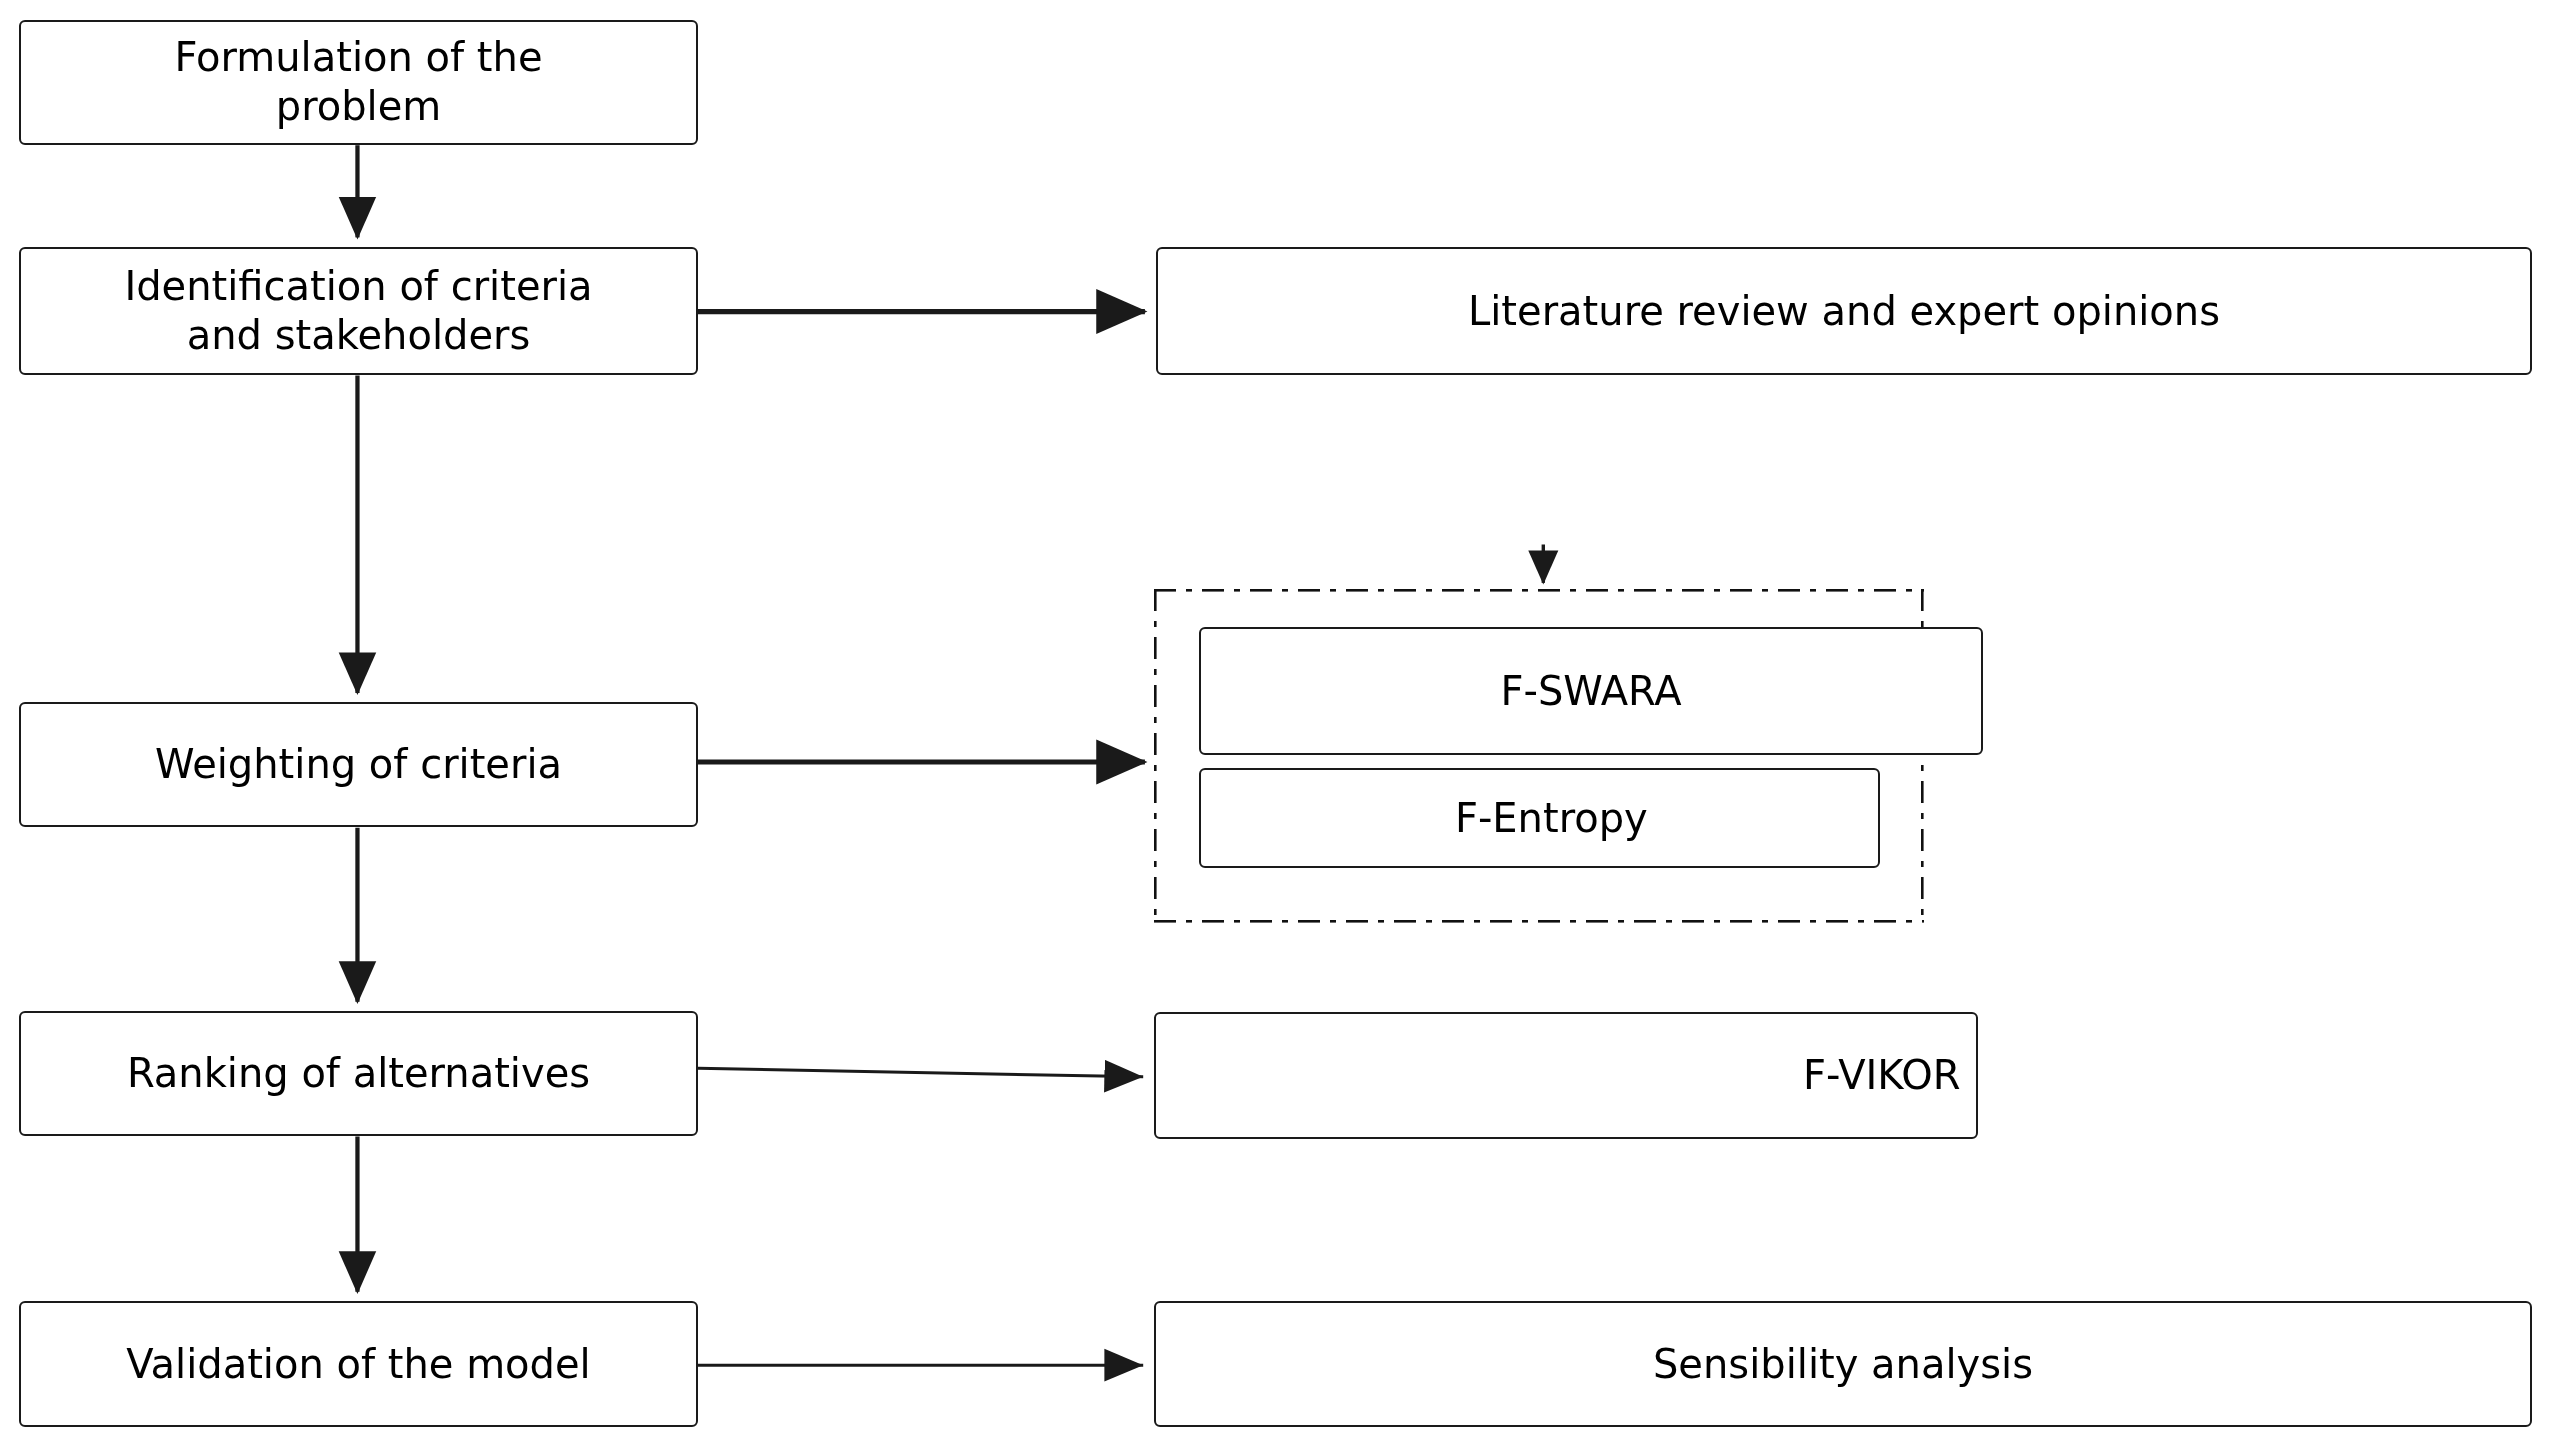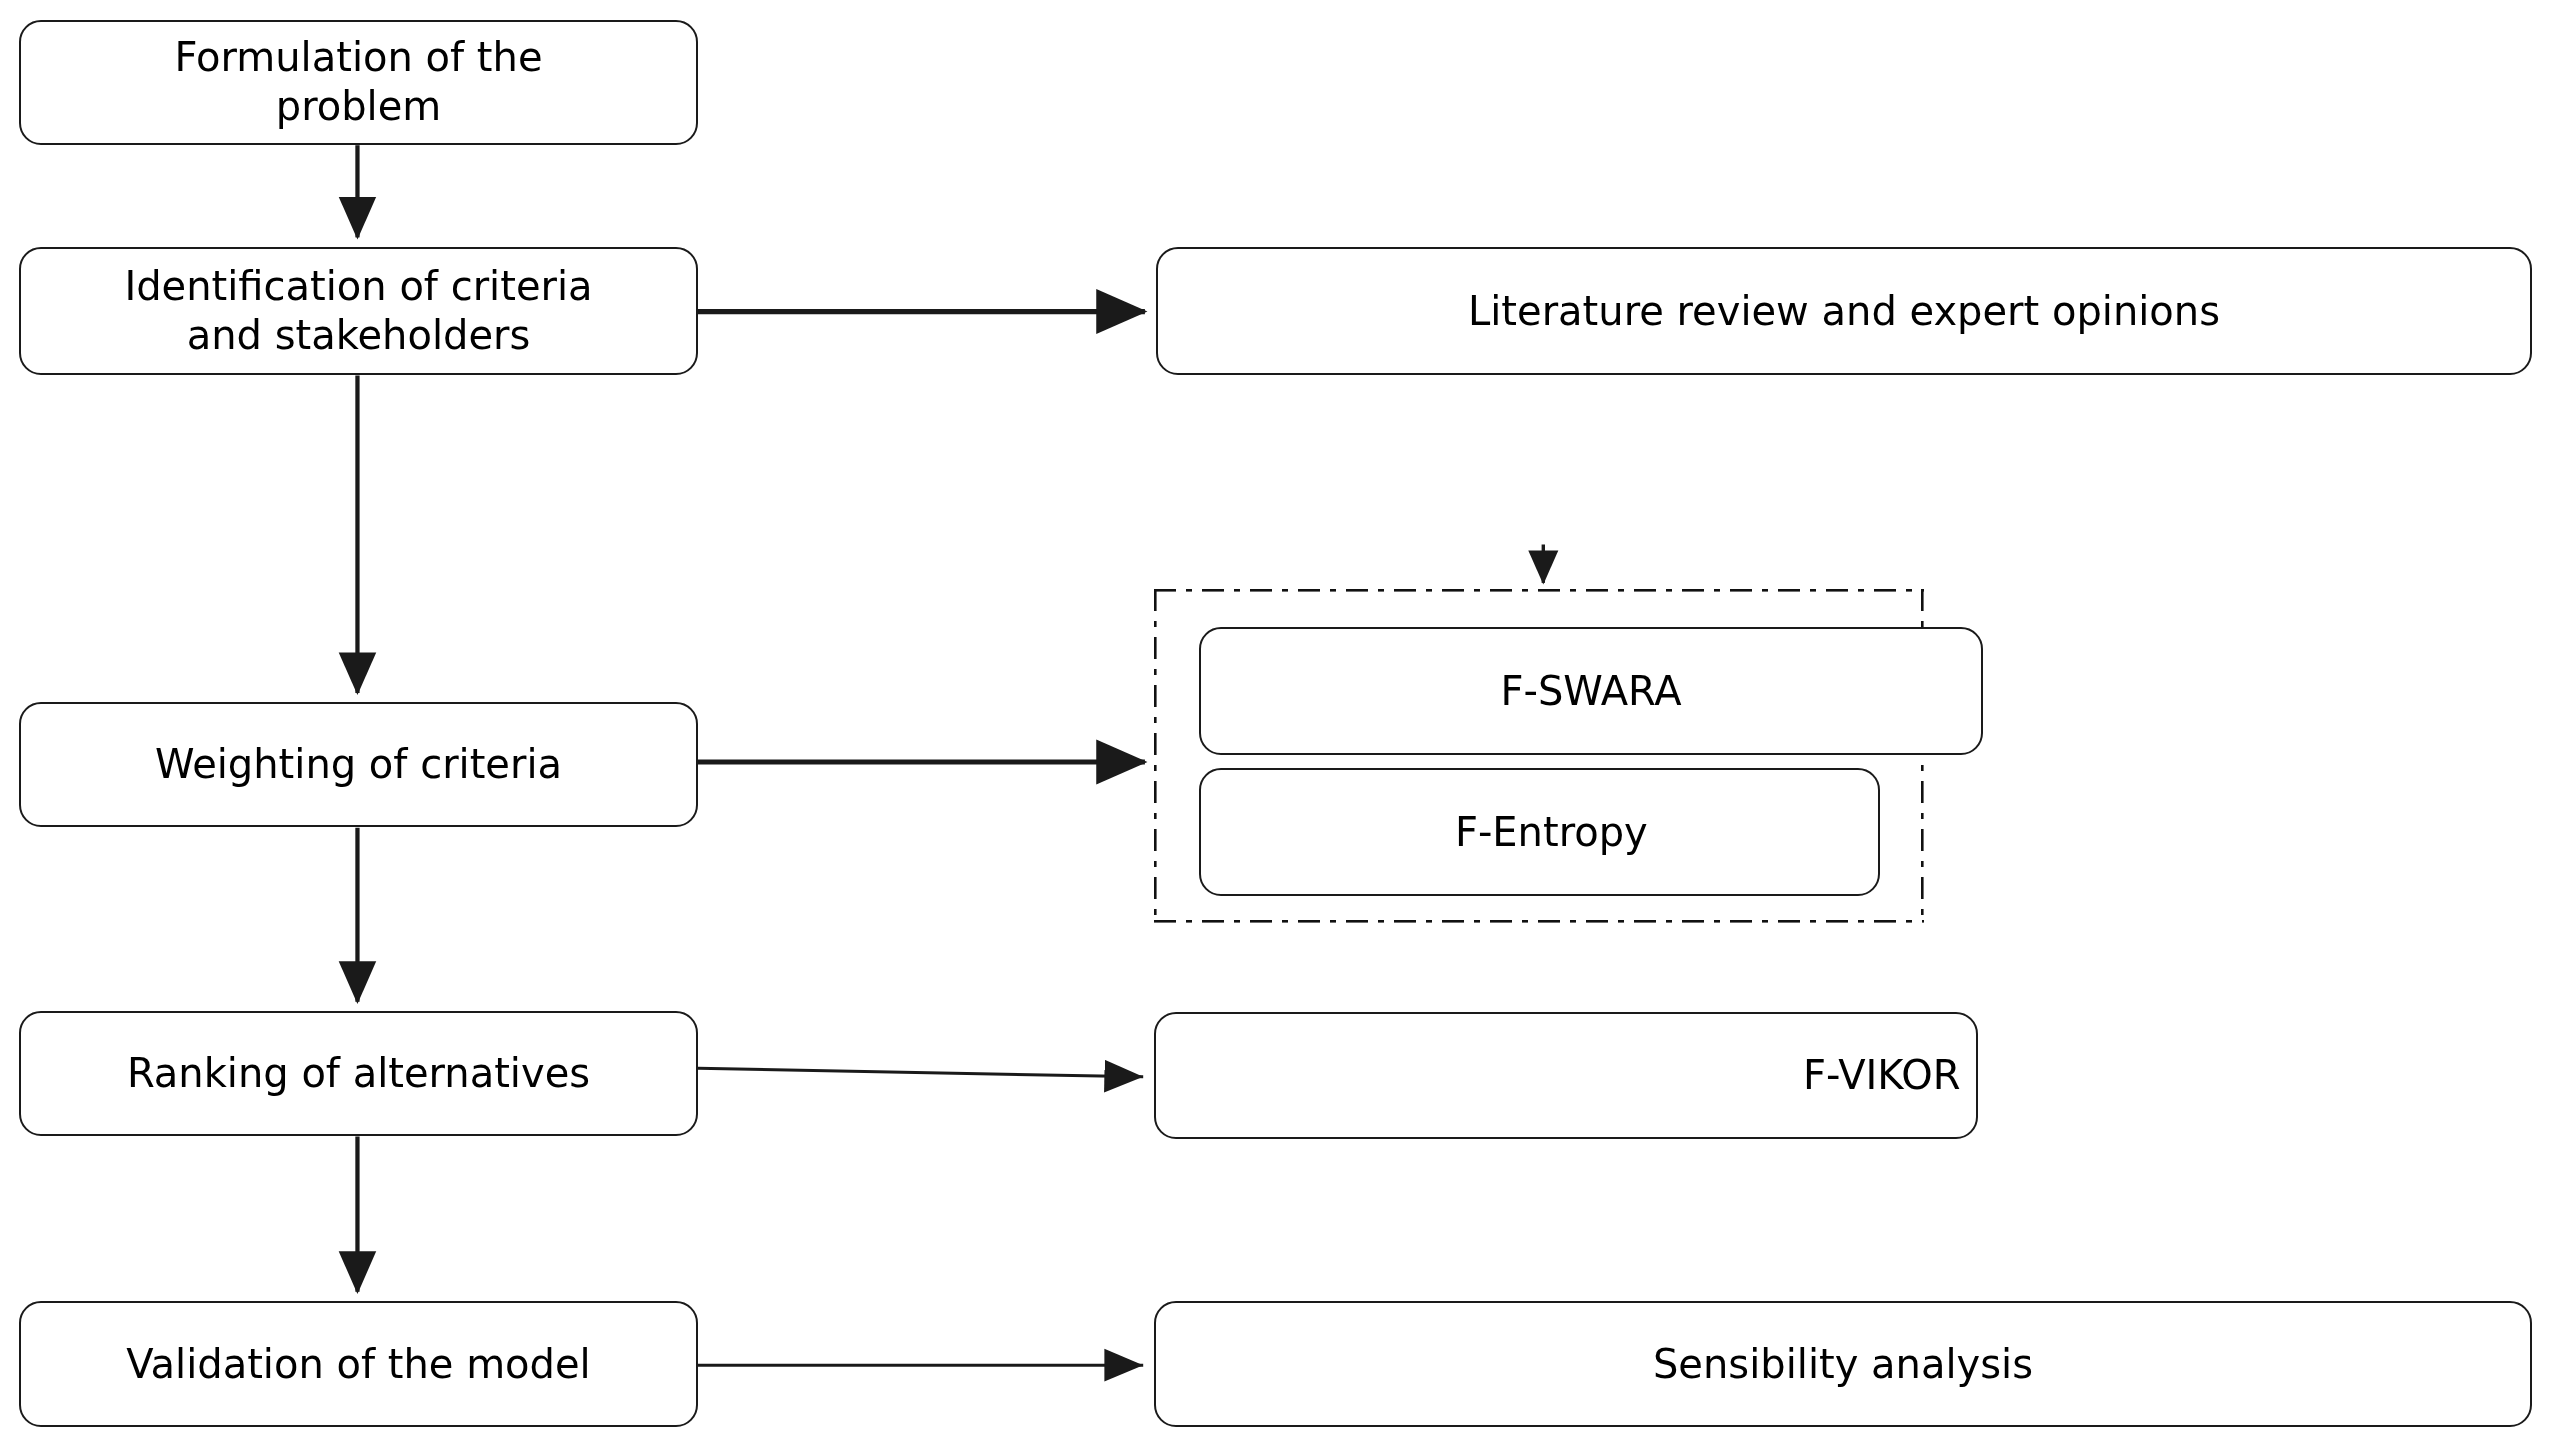--- a/index.html
+++ b/index.html
@@ -15,21 +15,21 @@
     position: relative;
     width: 2550px;
     height: 1449px;
     background: #ffffff;
     overflow: hidden;
   }
   .node {
     position: absolute;
     box-sizing: border-box;
     border: 2.6px solid #1a1a1a;
-    border-radius: 22px;
+    border-radius: 6px;
     background: #ffffff;
     display: flex;
     align-items: center;
     justify-content: center;
     text-align: center;
     color: #000000;
     font-size: 40px;
     line-height: 1.22;
     padding: 3.4px 15.4px;
     z-index: 3;
@@ -128,21 +128,21 @@
     <span class="label">Literature review and expert opinions</span>
   </div>
 
 
   <div class="group-box dashdot" style="left:1154px; top:589px; width:770px; height:334px;"></div>
 
   <div class="node" style="left:1199px; top:627px; width:784px; height:128px;">
     <span class="label">F-SWARA</span>
   </div>
 
-  <div class="node" style="left:1199px; top:768px; width:681px; height:128px;padding-left:39px;">
+  <div class="node" style="left:1199px; top:768px; width:681px; height:100px;padding-left:39px;">
     <span class="label">F-Entropy</span>
   </div>
 
   <div class="node" style="left:1154px; top:1012px; width:824px; height:127px;text-align:right;">
     <span class="label">F-VIKOR</span>
   </div>
 
   <div class="node" style="left:1154px; top:1301px; width:1378px; height:126px;">
     <span class="label">Sensibility analysis</span>
   </div>

